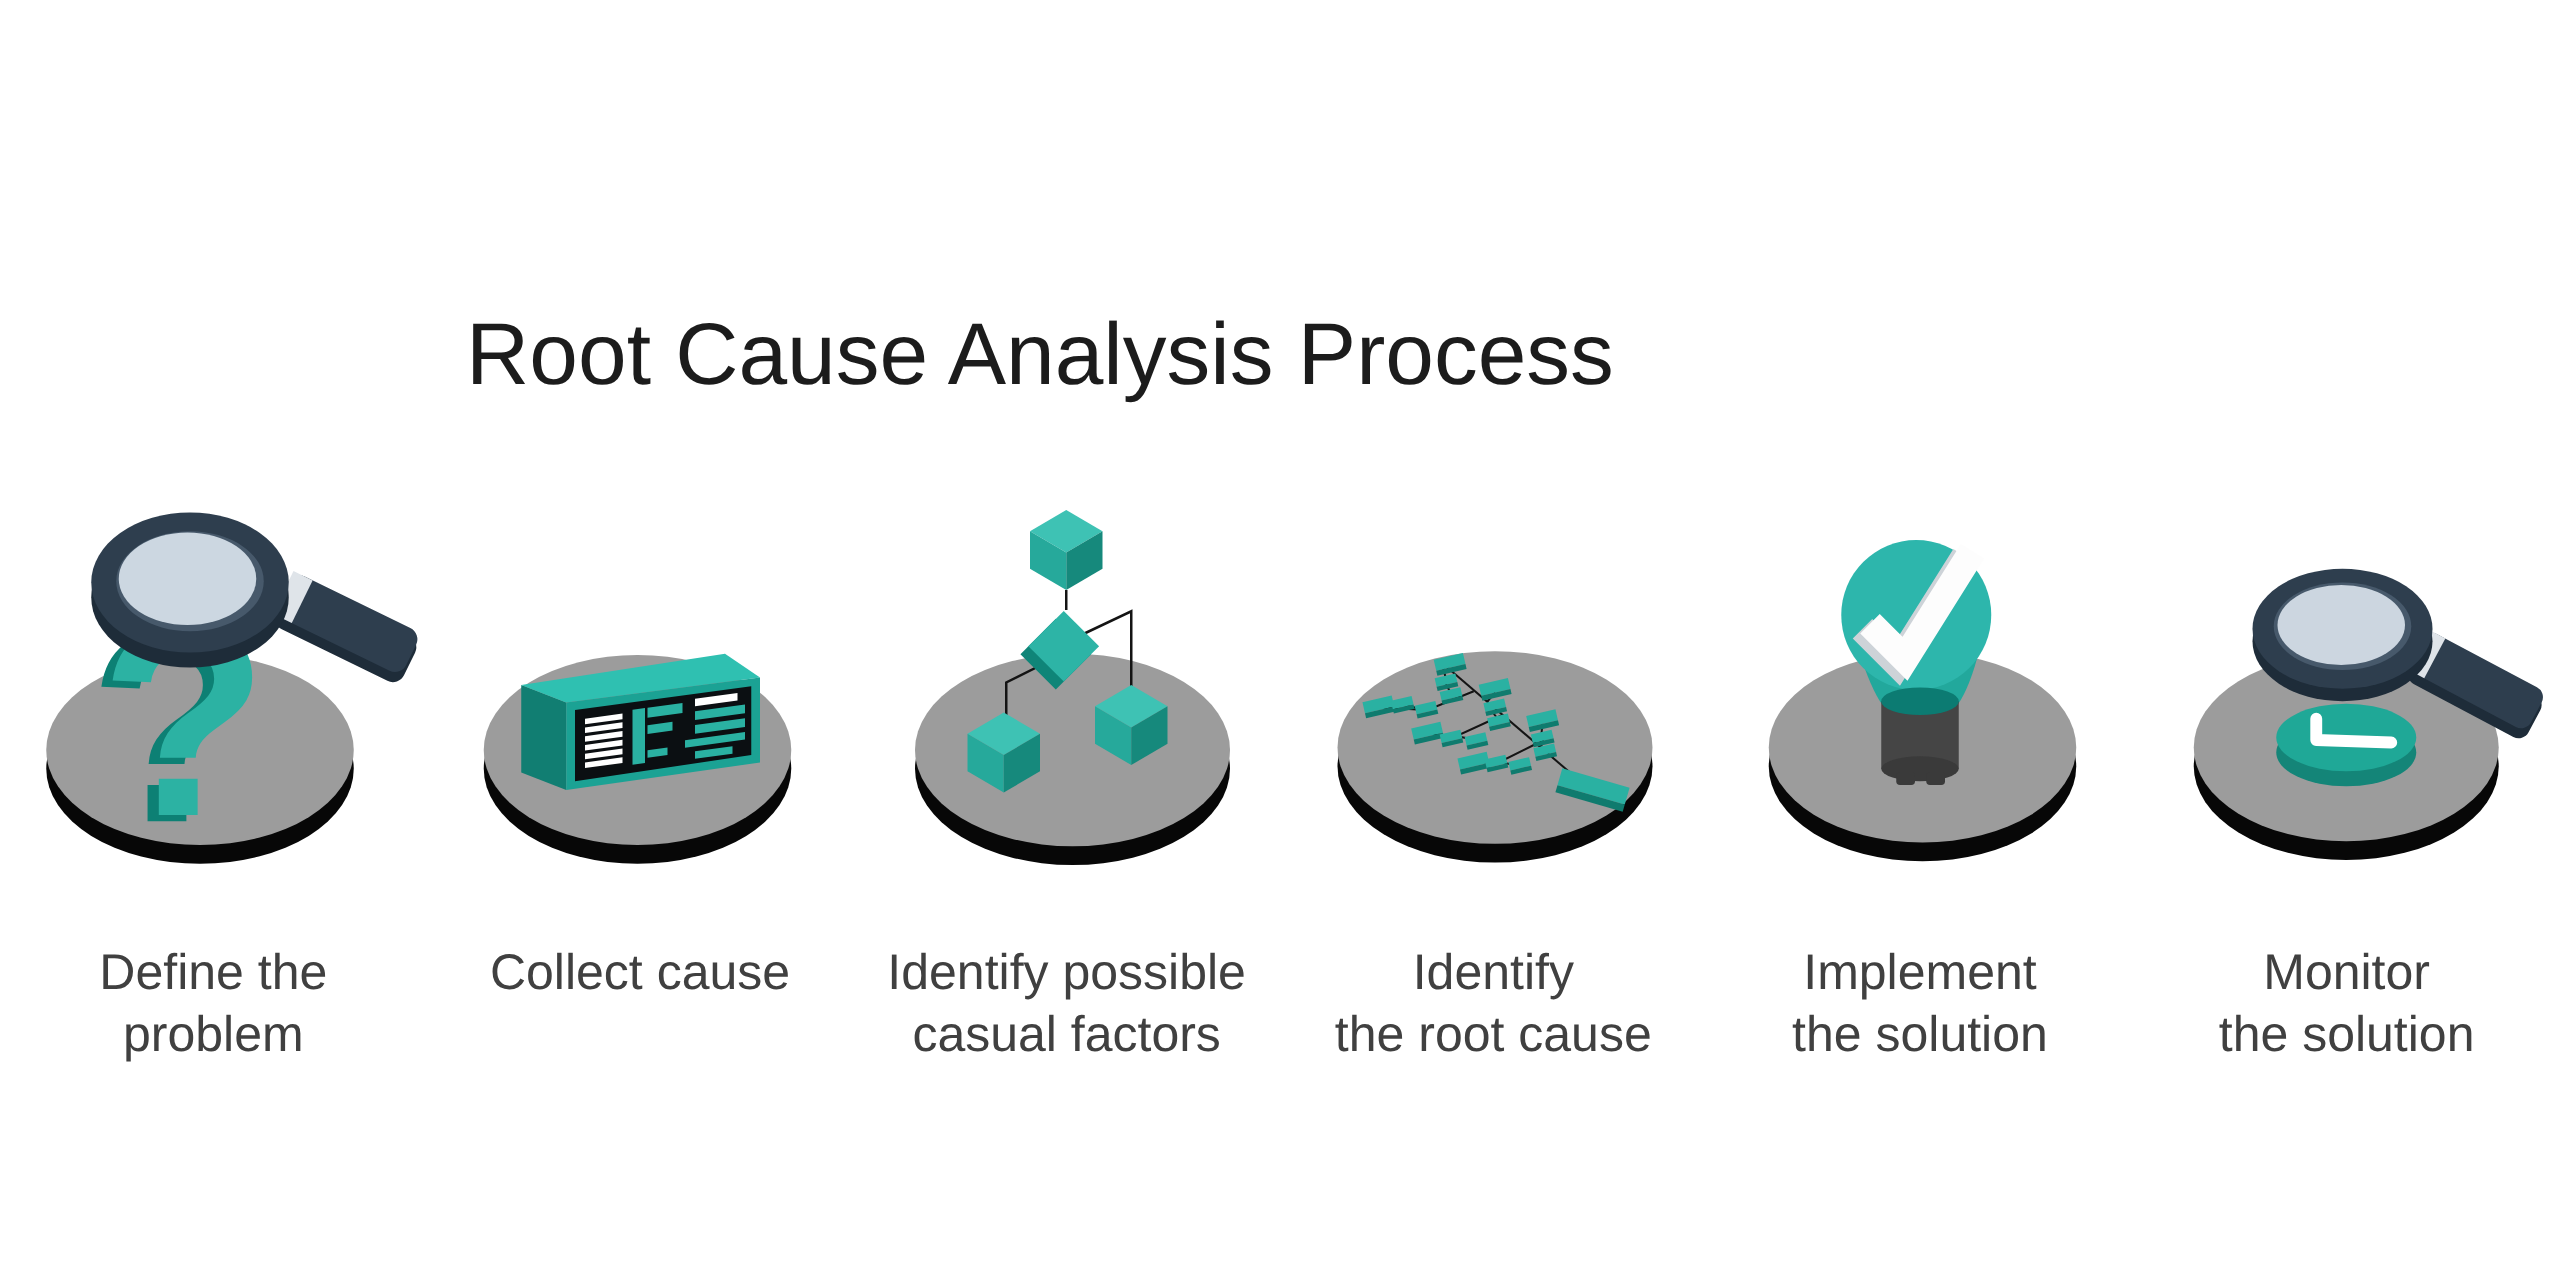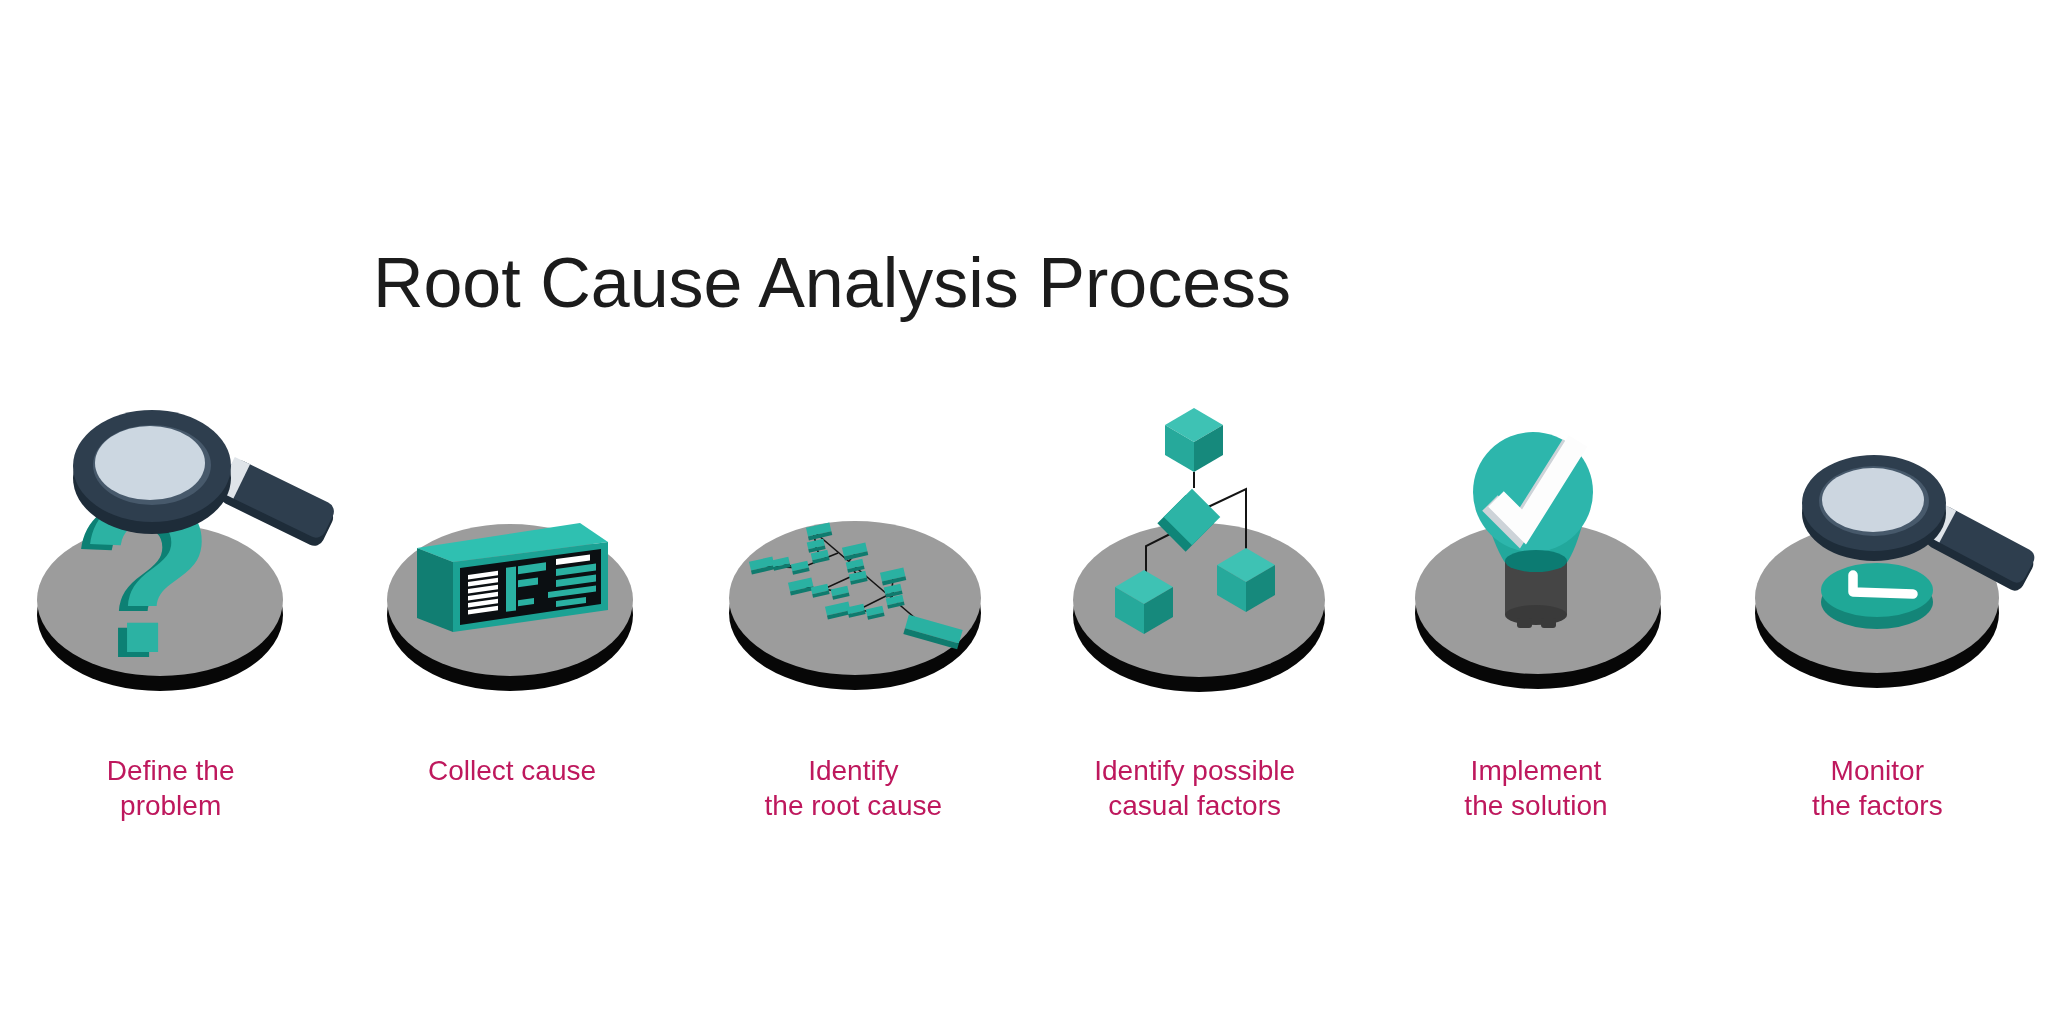--- a/index.html
+++ b/index.html
@@ -15,22 +15,22 @@
   }
   .steps{
     position:absolute;top:280px;left:0;width:2048px;
     display:flex;
   }
   .step{
     width:341.33px;display:flex;flex-direction:column;align-items:center;
   }
   .icon{width:341px;height:460px;display:block}
   .label{
-    margin-top:14px;font-size:28px;line-height:1.24;font-weight:400;
-    text-align:center;white-space:pre-line;color:#be185d;
+    margin-top:14px;font-size:40px;line-height:1.24;font-weight:400;
+    text-align:center;white-space:pre-line;color:#404040;
   }
 </style>
 </head>
 <body>
 
 <h1 class="title">Root Cause Analysis Process</h1>
 
 <div class="steps">
 
   <div class="step">
@@ -83,20 +83,55 @@
           <rect x="58" y="40" width="16" height="6" fill="#2ab1a2"></rect>
           <rect x="96" y="4" width="34" height="6" fill="#ffffff"></rect>
           <rect x="96" y="14" width="40" height="7" fill="#2ab1a2"></rect>
           <rect x="96" y="25" width="40" height="7" fill="#2ab1a2"></rect>
           <rect x="88" y="36" width="48" height="6" fill="#2ab1a2"></rect>
           <rect x="96" y="46" width="30" height="6" fill="#2ab1a2"></rect>
         </g>
       </g>
     </svg>
     <div class="label">Collect cause</div>
+  </div>
+
+  <div class="step">
+    <svg class="icon" viewBox="0 0 341 460">
+      <g>
+        <ellipse cx="175" cy="335" rx="126" ry="77" fill="#070707"></ellipse>
+        <ellipse cx="175" cy="320" rx="126" ry="77" fill="#9c9c9c"></ellipse>
+      </g>
+      <g stroke="#141414" stroke-width="2" fill="none">
+        <path d="M170,192 L170,208"></path>
+        <path d="M160,247 L122,266 L122,294"></path>
+        <path d="M182,228 L222,209 L222,270"></path>
+      </g>
+      <g transform="translate(168,237) rotate(45)">
+        <rect x="-20" y="-20" width="40" height="40" fill="#0f8578" transform="translate(0,9)"></rect>
+        <rect x="-20" y="-20" width="40" height="40" fill="#2db4a6"></rect>
+      </g>
+      <g>
+        <polygon points="170,128 199,145 170,162 141,145" fill="#3ec2b4"></polygon>
+        <polygon points="141,145 170,162 170,192 141,175" fill="#26a99b"></polygon>
+        <polygon points="199,145 170,162 170,192 199,175" fill="#16897c"></polygon>
+      </g>
+      <g>
+        <polygon points="120,290 149,307 120,324 91,307" fill="#3ec2b4"></polygon>
+        <polygon points="91,307 120,324 120,354 91,337" fill="#26a99b"></polygon>
+        <polygon points="149,307 120,324 120,354 149,337" fill="#16897c"></polygon>
+      </g>
+      <g>
+        <polygon points="222,268 251,285 222,302 193,285" fill="#3ec2b4"></polygon>
+        <polygon points="193,285 222,302 222,332 193,315" fill="#26a99b"></polygon>
+        <polygon points="251,285 222,302 222,332 251,315" fill="#16897c"></polygon>
+      </g>
+    </svg>
+    <div class="label">Identify possible
+casual factors</div>
   </div>
 
   <div class="step">
     <svg class="icon" viewBox="0 0 341 460">
       <defs>
         <g id="bM">
             <g transform="rotate(-13)">
           <rect x="-12" y="-6" width="24" height="9" fill="#2ab1a2"></rect>
           <rect x="-12" y="3" width="24" height="4" fill="#0f7b6e"></rect>
         </g>
@@ -153,55 +188,20 @@
         </g>
       </g>
     </svg>
     <div class="label">Identify
 the root cause</div>
   </div>
 
   <div class="step">
     <svg class="icon" viewBox="0 0 341 460">
       <g>
-        <ellipse cx="175" cy="335" rx="126" ry="77" fill="#070707"></ellipse>
-        <ellipse cx="175" cy="320" rx="126" ry="77" fill="#9c9c9c"></ellipse>
-      </g>
-      <g stroke="#141414" stroke-width="2" fill="none">
-        <path d="M170,192 L170,208"></path>
-        <path d="M160,247 L122,266 L122,294"></path>
-        <path d="M182,228 L222,209 L222,270"></path>
-      </g>
-      <g transform="translate(168,237) rotate(45)">
-        <rect x="-20" y="-20" width="40" height="40" fill="#0f8578" transform="translate(0,9)"></rect>
-        <rect x="-20" y="-20" width="40" height="40" fill="#2db4a6"></rect>
-      </g>
-      <g>
-        <polygon points="170,128 199,145 170,162 141,145" fill="#3ec2b4"></polygon>
-        <polygon points="141,145 170,162 170,192 141,175" fill="#26a99b"></polygon>
-        <polygon points="199,145 170,162 170,192 199,175" fill="#16897c"></polygon>
-      </g>
-      <g>
-        <polygon points="120,290 149,307 120,324 91,307" fill="#3ec2b4"></polygon>
-        <polygon points="91,307 120,324 120,354 91,337" fill="#26a99b"></polygon>
-        <polygon points="149,307 120,324 120,354 149,337" fill="#16897c"></polygon>
-      </g>
-      <g>
-        <polygon points="222,268 251,285 222,302 193,285" fill="#3ec2b4"></polygon>
-        <polygon points="193,285 222,302 222,332 193,315" fill="#26a99b"></polygon>
-        <polygon points="251,285 222,302 222,332 251,315" fill="#16897c"></polygon>
-      </g>
-    </svg>
-    <div class="label">Identify possible
-casual factors</div>
-  </div>
-
-  <div class="step">
-    <svg class="icon" viewBox="0 0 341 460">
-      <g>
         <ellipse cx="173" cy="333" rx="123" ry="76" fill="#070707"></ellipse>
         <ellipse cx="173" cy="318" rx="123" ry="76" fill="#9c9c9c"></ellipse>
       </g>
       <g>
         <path d="M121,238 Q132,272 141,284 L201,284 Q211,270 219,238 Z" fill="#22a89c"></path>
         <circle cx="168" cy="212" r="60" fill="#2db6ac"></circle>
         <g>
           <rect x="140" y="281" width="62" height="54" fill="#454545"></rect>
           <ellipse cx="171" cy="335" rx="31" ry="10" fill="#3a3a3a"></ellipse>
           <rect x="152" y="338" width="15" height="10" rx="3" fill="#3a3a3a"></rect>
@@ -235,16 +235,16 @@
           <rect x="226" y="224" width="108" height="36" rx="9" fill="#2e3e4e"></rect>
           <rect x="226" y="224" width="16" height="36" fill="#dfe4e9"></rect>
         </g>
         <ellipse cx="167" cy="233" rx="72" ry="48" fill="#1e2c39"></ellipse>
         <ellipse cx="167" cy="223" rx="72" ry="48" fill="#2e3e4e"></ellipse>
         <ellipse cx="167" cy="221" rx="55" ry="35" fill="#47596b"></ellipse>
         <ellipse cx="166" cy="220" rx="51" ry="32" fill="#ccd6e0"></ellipse>
       </g>
     </svg>
     <div class="label">Monitor
-the factors</div>
+the solution</div>
   </div>
 
 </div>
 
 </body></html>

